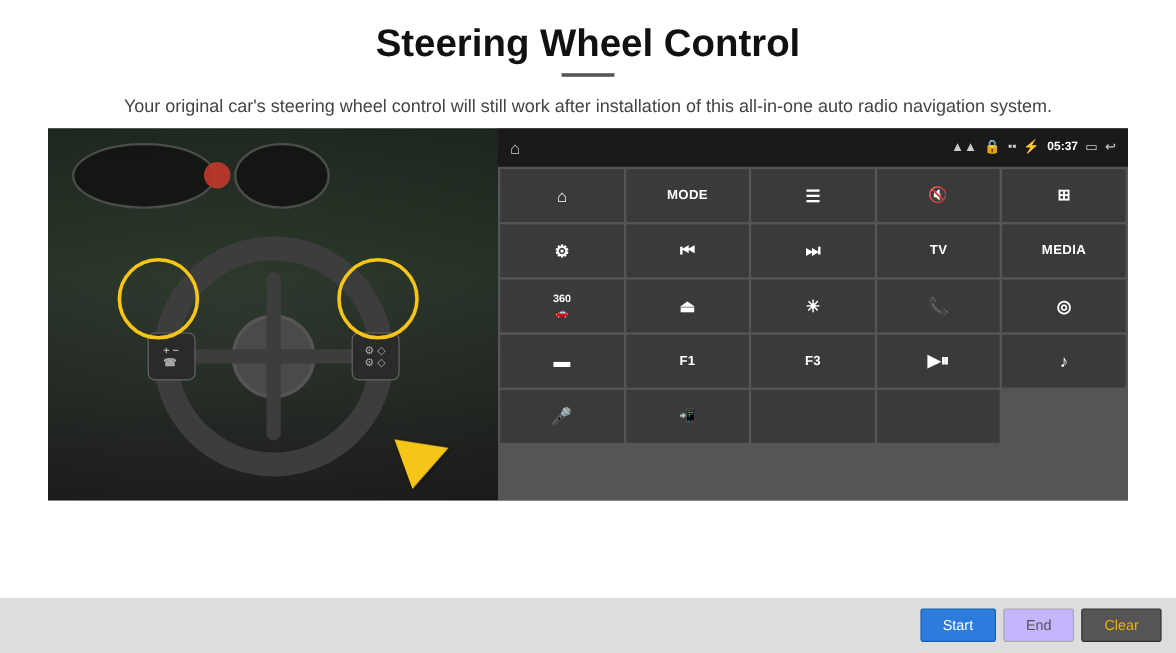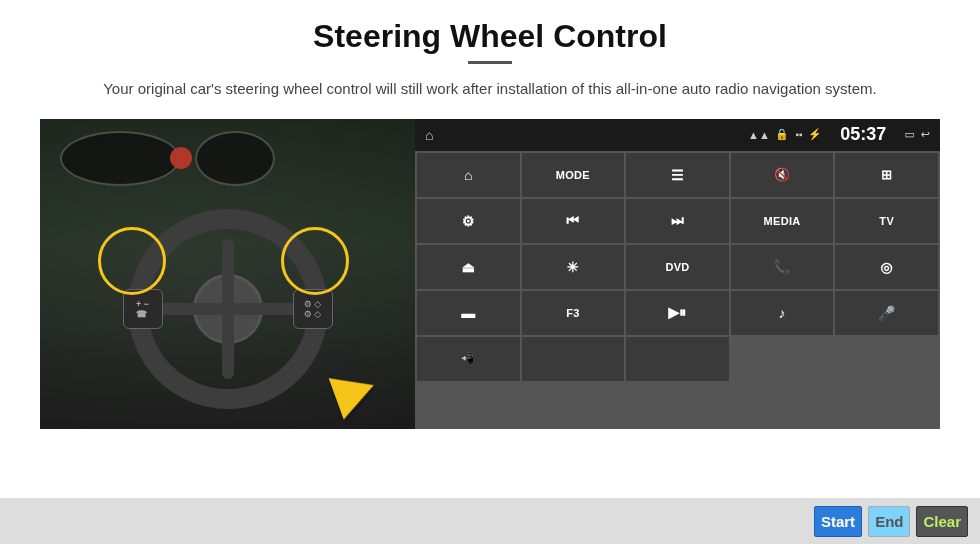--- a/index.html
+++ b/index.html
@@ -27,21 +27,21 @@
       width: 44px;
       height: 3px;
       background: #555;
       margin: 0 auto 14px;
     }
     .subtitle {
       font-size: 15px;
       color: #444;
       text-align: center;
       line-height: 1.5;
-      margin-bottom: 18px;
+      margin-bottom: 6px;
       max-width: 800px;
     }
     .content-area {
       display: flex;
       flex-direction: row;
       width: 100%;
       gap: 0;
       align-items: flex-start;
     }
     .car-image {
@@ -144,40 +144,40 @@
     .bottom-bar {
       display: flex;
       justify-content: flex-end;
       align-items: center;
       background: #ddd;
       padding: 8px 10px;
       gap: 6px;
       height: 46px;
     }
     .bottom-btn {
-      padding: 6px 6px;
-      font-size: 15px;
-      font-weight: 700;
+      padding: 6px 18px;
+      font-size: 12px;
+      font-weight: 400;
       border: 1px solid #aaa;
       cursor: pointer;
       border-radius: 2px;
     }
     .btn-start {
       background: #2b7cdc;
       color: #fff;
       border-color: #1a60b0;
     }
     .btn-end {
-      background: #7dd3fc;
+      background: #c4b5fd;
       color: #555;
       border-color: #aaa;
     }
     .btn-clear {
       background: #555;
-      color: #bef264;
+      color: #eab308;
       border-color: #333;
     }
     .house-icon::before { content: '⌂'; font-size: 14px; }
     .list-icon::before { content: '☰'; font-size: 14px; }
   </style>
 </head>
 <body>
 
 <div class="page-wrapper">
   <h1 class="title">Steering Wheel Control</h1>
@@ -225,21 +225,21 @@
 
       <div class="status-bar">
         <div class="status-left">
           <span style="font-size:14px;color:#ccc;">⌂</span>
         </div>
         <div class="status-right">
           <span style="color:#ccc;font-size:11px;">▲▲</span>
           <span style="color:#ccc;font-size:11px;">🔒</span>
           <span style="color:#ccc;font-size:10px;">▪▪</span>
           <span style="color:#ccc;font-size:11px;">⚡</span>
-          <span style="color:#fff;font-size:18px;font-weight:bold;margin:0 12px;">05:37</span>
+          <span style="color:#fff;font-size:10px;font-weight:bold;margin:0 0;">05:37</span>
           <span style="color:#ccc;font-size:11px;">▭</span>
           <span style="color:#ccc;font-size:11px;">↩</span>
         </div>
       </div>
 
       <div class="grid-container">
 
         <button class="grid-btn">
             <span class="btn-icon house-icon"></span>
           </button>
@@ -259,44 +259,47 @@
         <button class="grid-btn">
             <span class="btn-icon">⚙</span>
           </button>
         <button class="grid-btn">
             <span class="btn-icon">⏮</span>
           </button>
         <button class="grid-btn">
             <span class="btn-icon">⏭</span>
           </button>
         <button class="grid-btn">
+            <span class="btn-text">TV</span>
+          </button>
+        <button class="grid-btn">
             <span class="btn-text">MEDIA</span>
           </button>
-        <button class="grid-btn">
-            <span class="btn-text">TV</span>
-          </button>
-
+
+        <button class="grid-btn">
+            <span style="font-size:9px;text-align:center;line-height:1.2;">360<br>🚗</span>
+          </button>
         <button class="grid-btn">
             <span class="btn-icon">⏏</span>
           </button>
         <button class="grid-btn">
             <span class="btn-icon">☀</span>
           </button>
-        <button class="grid-btn">
-            <span class="btn-text">DVD</span>
-          </button>
 
         <button class="grid-btn">
             <span class="btn-icon">📞</span>
           </button>
         <button class="grid-btn">
             <span class="btn-icon">◎</span>
           </button>
         <button class="grid-btn">
             <span class="btn-icon">▬</span>
+          </button>
+        <button class="grid-btn">
+            <span class="btn-text">F1</span>
           </button>
 
         <button class="grid-btn">
             <span class="btn-text">F3</span>
           </button>
         <button class="grid-btn">
             <span class="btn-icon">▶⏸</span>
           </button>
 
         <button class="grid-btn">

